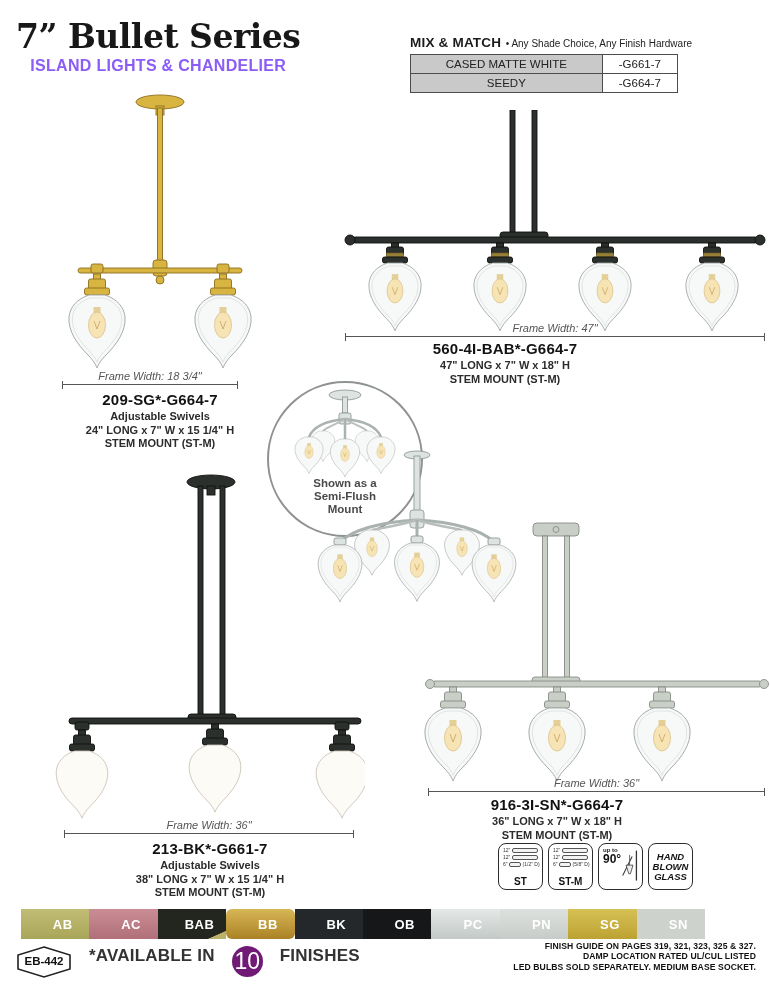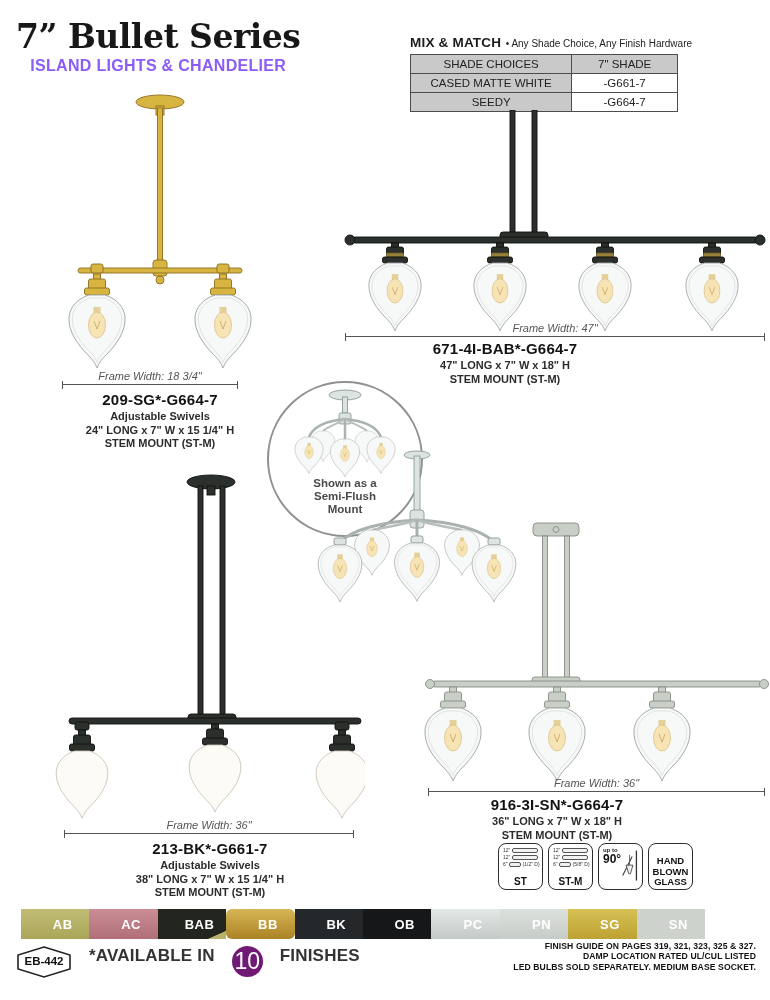--- a/index.html
+++ b/index.html
@@ -55,21 +55,21 @@
          display:flex;flex-direction:column;align-items:center;justify-content:flex-start;
          padding:3px 2px 2px;box-sizing:border-box;}
   .stRow{display:flex;align-items:center;gap:1.5px;font-size:5px;color:#333;line-height:1.4;width:100%;justify-content:flex-start;padding-left:2px;box-sizing:border-box;}
   .rod{height:3.5px;border:.9px solid #555;border-radius:2px;background:#f2f2f2;}
   .rod.long{width:24px;} .rod.short{width:10px;}
   .badgeLabel{font-weight:bold;font-size:10px;color:#111;margin-top:auto;}
   .angleWrap{display:flex;width:100%;height:100%;}
   .angleTxt{display:flex;flex-direction:column;align-items:flex-start;padding-left:2px;}
   .upto{font-size:6px;color:#222;font-weight:bold;}
   .deg{font-size:12px;font-weight:bold;color:#111;line-height:1;}
-  .glassBadge{justify-content:flex-end;}
+  .glassBadge{justify-content:center;font-style:italic;}
   .gbLine{font-weight:bold;font-size:9.5px;line-height:1.08;color:#111;}
 
   
   .swatches{display:flex;width:684px;height:30px;}
   .sw{flex:1;display:flex;align-items:center;justify-content:center;
       font-weight:bold;font-size:13px;color:#fff;letter-spacing:.5px;padding-left:15px;}
 
   
   .footLeft{display:flex;align-items:flex-start;gap:17px;}
   .availTxt{font-weight:bold;font-size:17px;color:#333;letter-spacing:.2px;}
@@ -110,24 +110,20 @@
     <div class="subtitle">ISLAND LIGHTS &amp; CHANDELIER</div>
   </div>
 
   <div class="abs" style="left:410px;top:33px;">
     <div class="mmhead">
       <b>MIX &amp; MATCH</b>
       <span>• Any Shade Choice, Any Finish Hardware</span>
     </div>
     <table class="mm">
       <tbody>
-          <tr>
-        <td class="gray colA">SHADE CHOICES</td>
-        <td class="gray colB">7" SHADE</td>
-      </tr>
       <tr>
         <td class="gray">CASED MATTE WHITE</td>
         <td class="white">-G661-7</td>
       </tr>
       <tr>
         <td class="gray">SEEDY</td>
         <td class="white">-G664-7</td>
       </tr>
     </tbody>
       </table>
@@ -323,21 +319,21 @@
     <div class="dimline"></div>
   </div>
 
   <div class="abs plabel" style="left:50px;top:391px;width:220px;">
     <div class="sku">209-SG*-G664-7</div>
     <div class="pline">Adjustable Swivels</div>
     <div class="pline">24" LONG x 7" W x 15 1/4" H</div>
     <div class="pline">STEM MOUNT (ST-M)</div>
   </div>
   <div class="abs plabel" style="left:375px;top:340px;width:260px;">
-    <div class="sku">671-4I-BAB*-G664-7</div>
+    <div class="sku">560-4I-BAB*-G664-7</div>
     <div class="pline">47" LONG x 7" W x 18" H</div>
     <div class="pline">STEM MOUNT (ST-M)</div>
   </div>
   <div class="abs plabel" style="left:447px;top:796px;width:220px;">
     <div class="sku">916-3I-SN*-G664-7</div>
     <div class="pline">36" LONG x 7" W x 18" H</div>
     <div class="pline">STEM MOUNT (ST-M)</div>
   </div>
   <div class="abs plabel" style="left:90px;top:840px;width:240px;">
     <div class="sku">213-BK*-G661-7</div>

